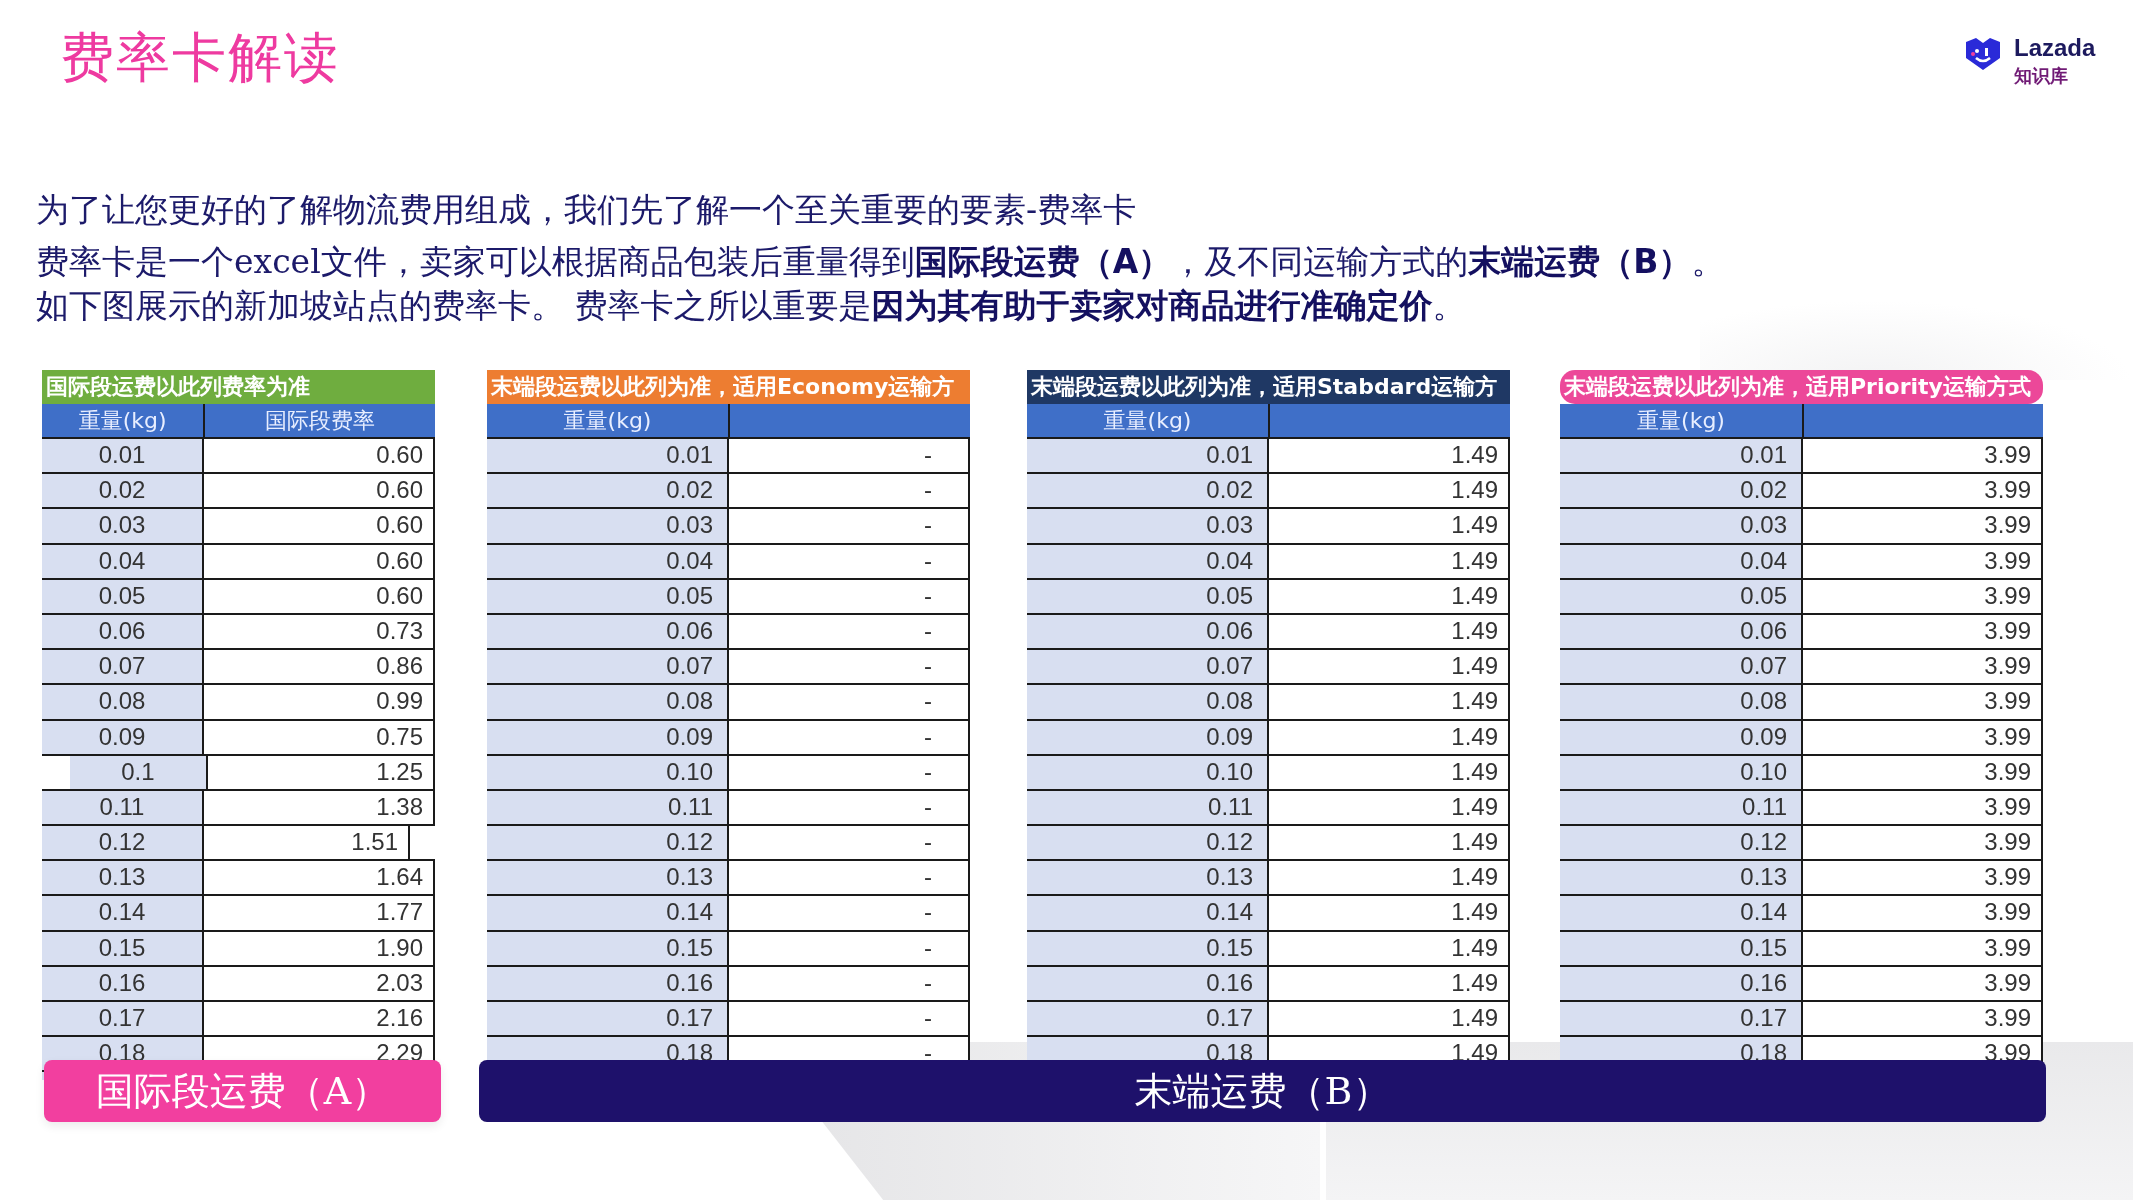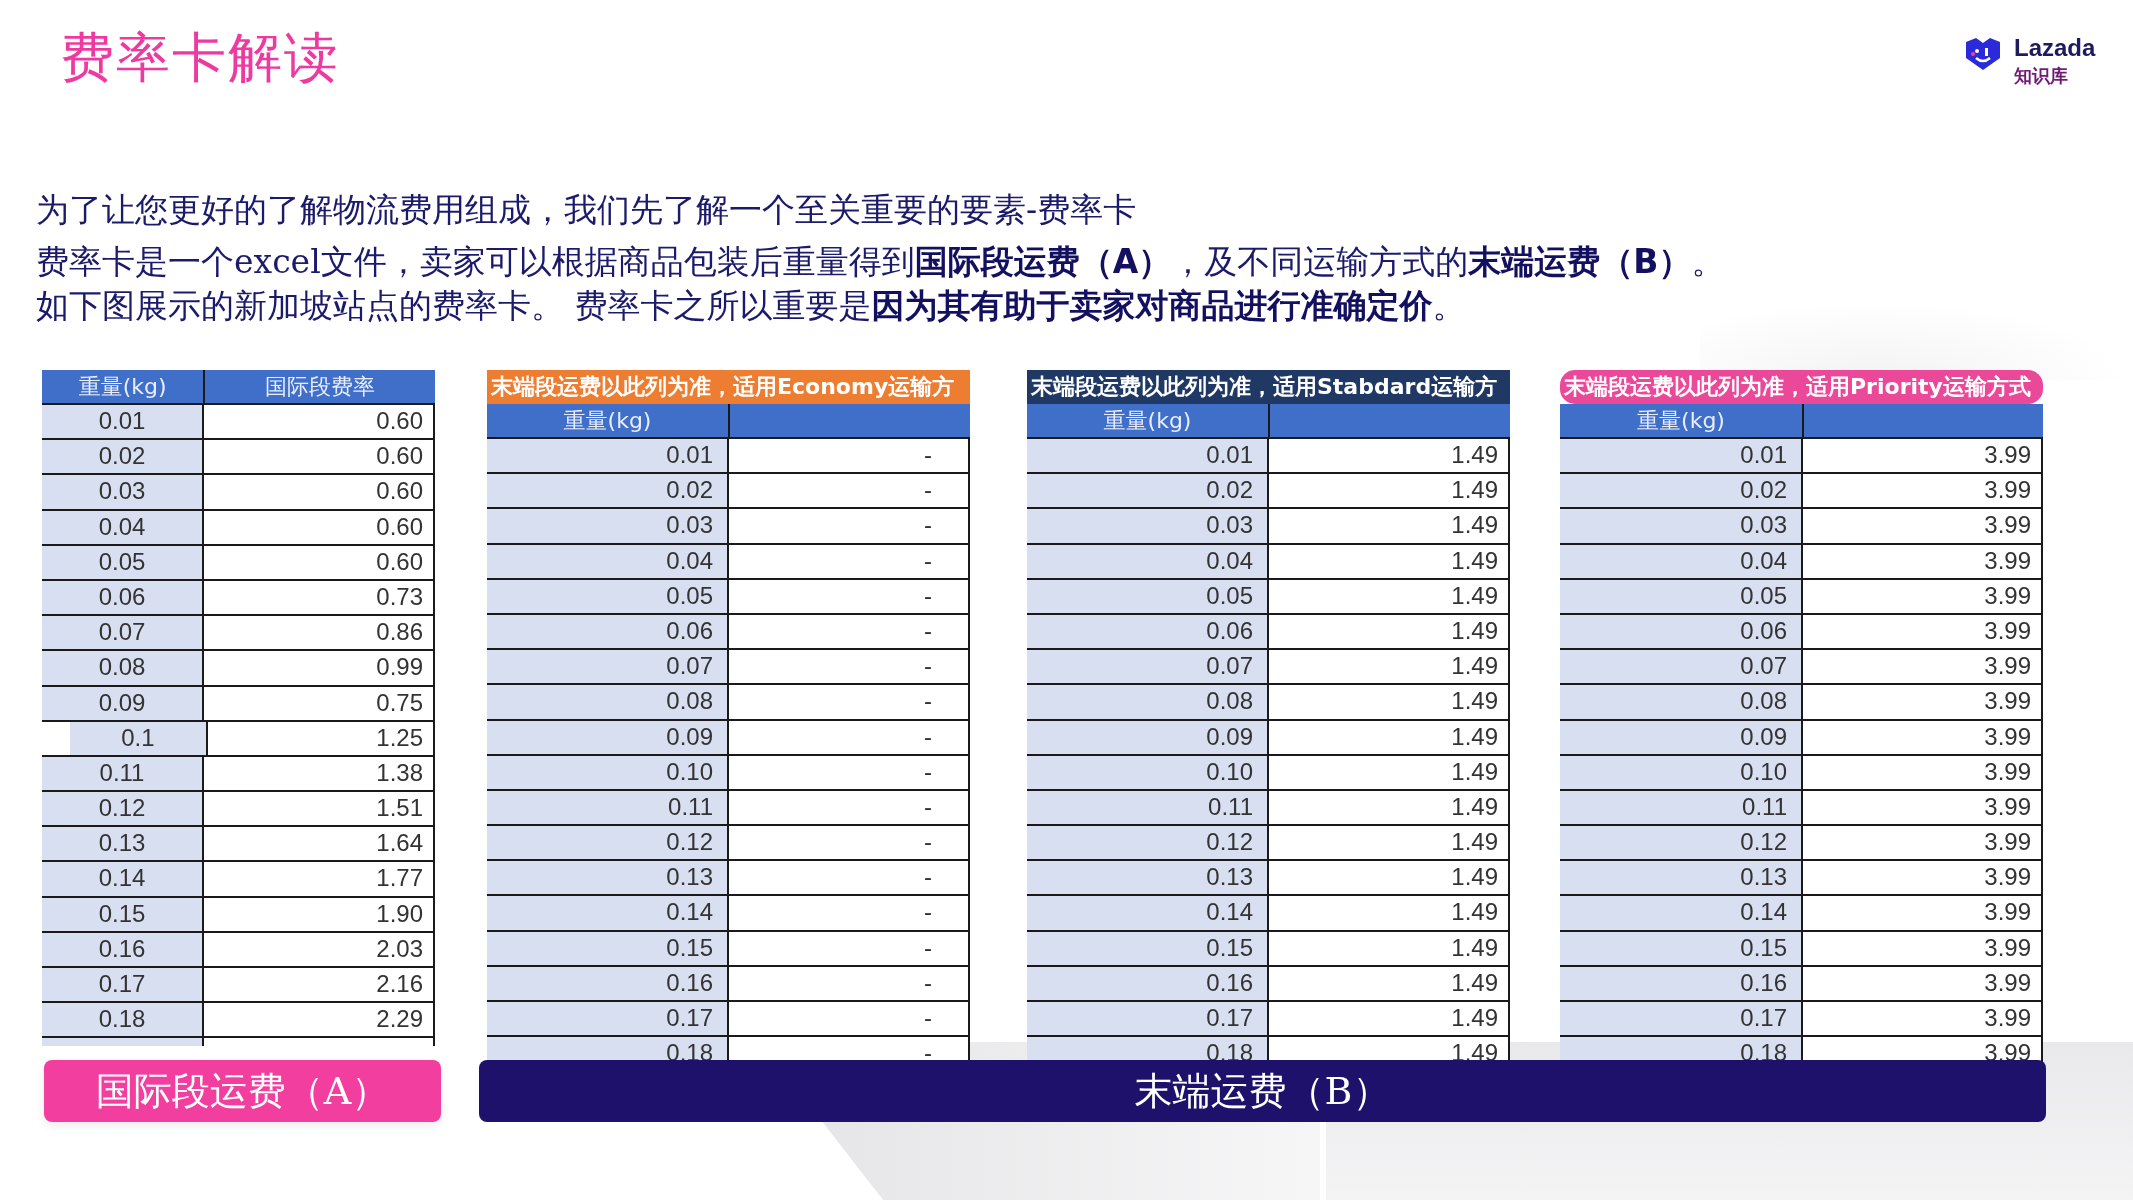--- a/index.html
+++ b/index.html
@@ -55,20 +55,21 @@
   <div class="logo-text">Lazada</div>
   <div class="logo-sub">知识库</div>
 </div>
 
 <div class="para p1">为了让您更好的了解物流费用组成，我们先了解一个至关重要的要素-费率卡</div>
 <div class="para p2"><span>费率卡是一个excel文件，卖家可以根据商品包装后重量得到</span><b>国际段运费（A）</b><span>，及不同运输方式的</span><b>末端运费（B）</b><span>。</span></div>
 <div class="para p3"><span>如下图展示的新加坡站点的费率卡。 费率卡之所以重要是</span><b>因为其有助于卖家对商品进行准确定价</b><span>。</span></div>
 
 <div id="tables">
     <div class="tbl t1" style="left: 42px; width: 393px;">
+      <div class="cap" style="background: rgb(111, 173, 63);">国际段运费以此列费率为准</div>
       <div class="hdr">
         <div style="width: 162px;">重量(kg)</div>
         <div style="width: 231px; border-radius: 16px;">国际段费率</div>
       </div>
       <div class="row">
         <div class="w" style="width: 162px;">0.01</div>
         <div class="v" style="width: 231px;">0.60</div>
       </div>
       <div class="row">
         <div class="w" style="width: 162px;">0.02</div>
@@ -105,21 +106,21 @@
       <div class="row">
         <div class="w" style="width: 162px; margin-left: 28px;">0.1</div>
         <div class="v" style="width: 266px;">1.25</div>
       </div>
       <div class="row">
         <div class="w" style="width: 162px;">0.11</div>
         <div class="v" style="width: 231px;">1.38</div>
       </div>
       <div class="row">
         <div class="w" style="width: 162px;">0.12</div>
-        <div class="v" style="width: 231px;">1.51</div>
+        <div class="v" style="width: 206px;">1.51</div>
       </div>
       <div class="row">
         <div class="w" style="width: 162px;">0.13</div>
         <div class="v" style="width: 231px;">1.64</div>
       </div>
       <div class="row">
         <div class="w" style="width: 162px;">0.14</div>
         <div class="v" style="width: 231px;">1.77</div>
       </div>
       <div class="row">

